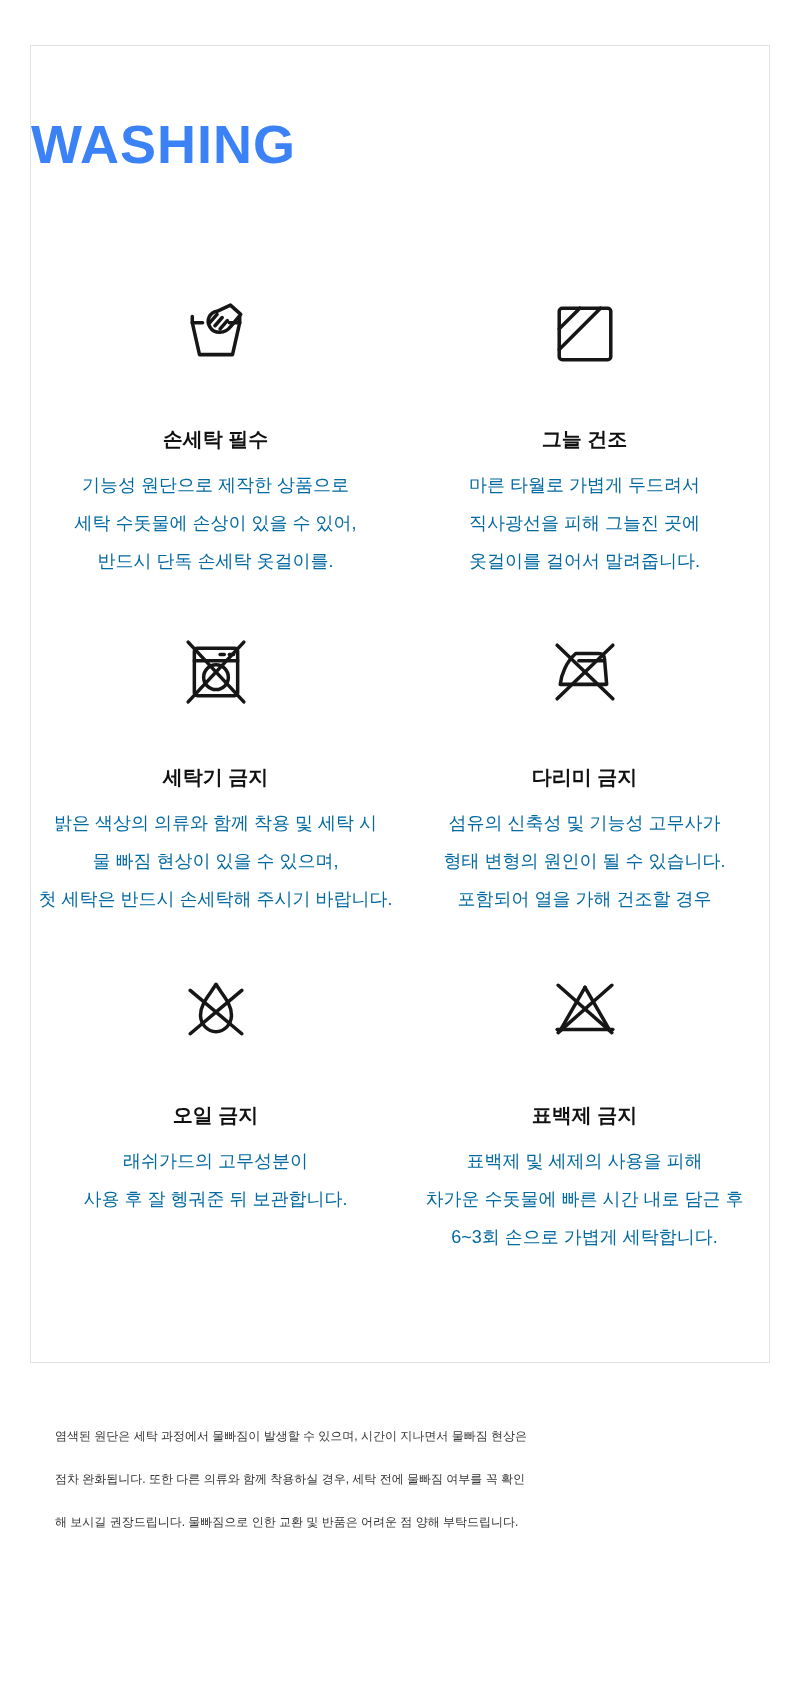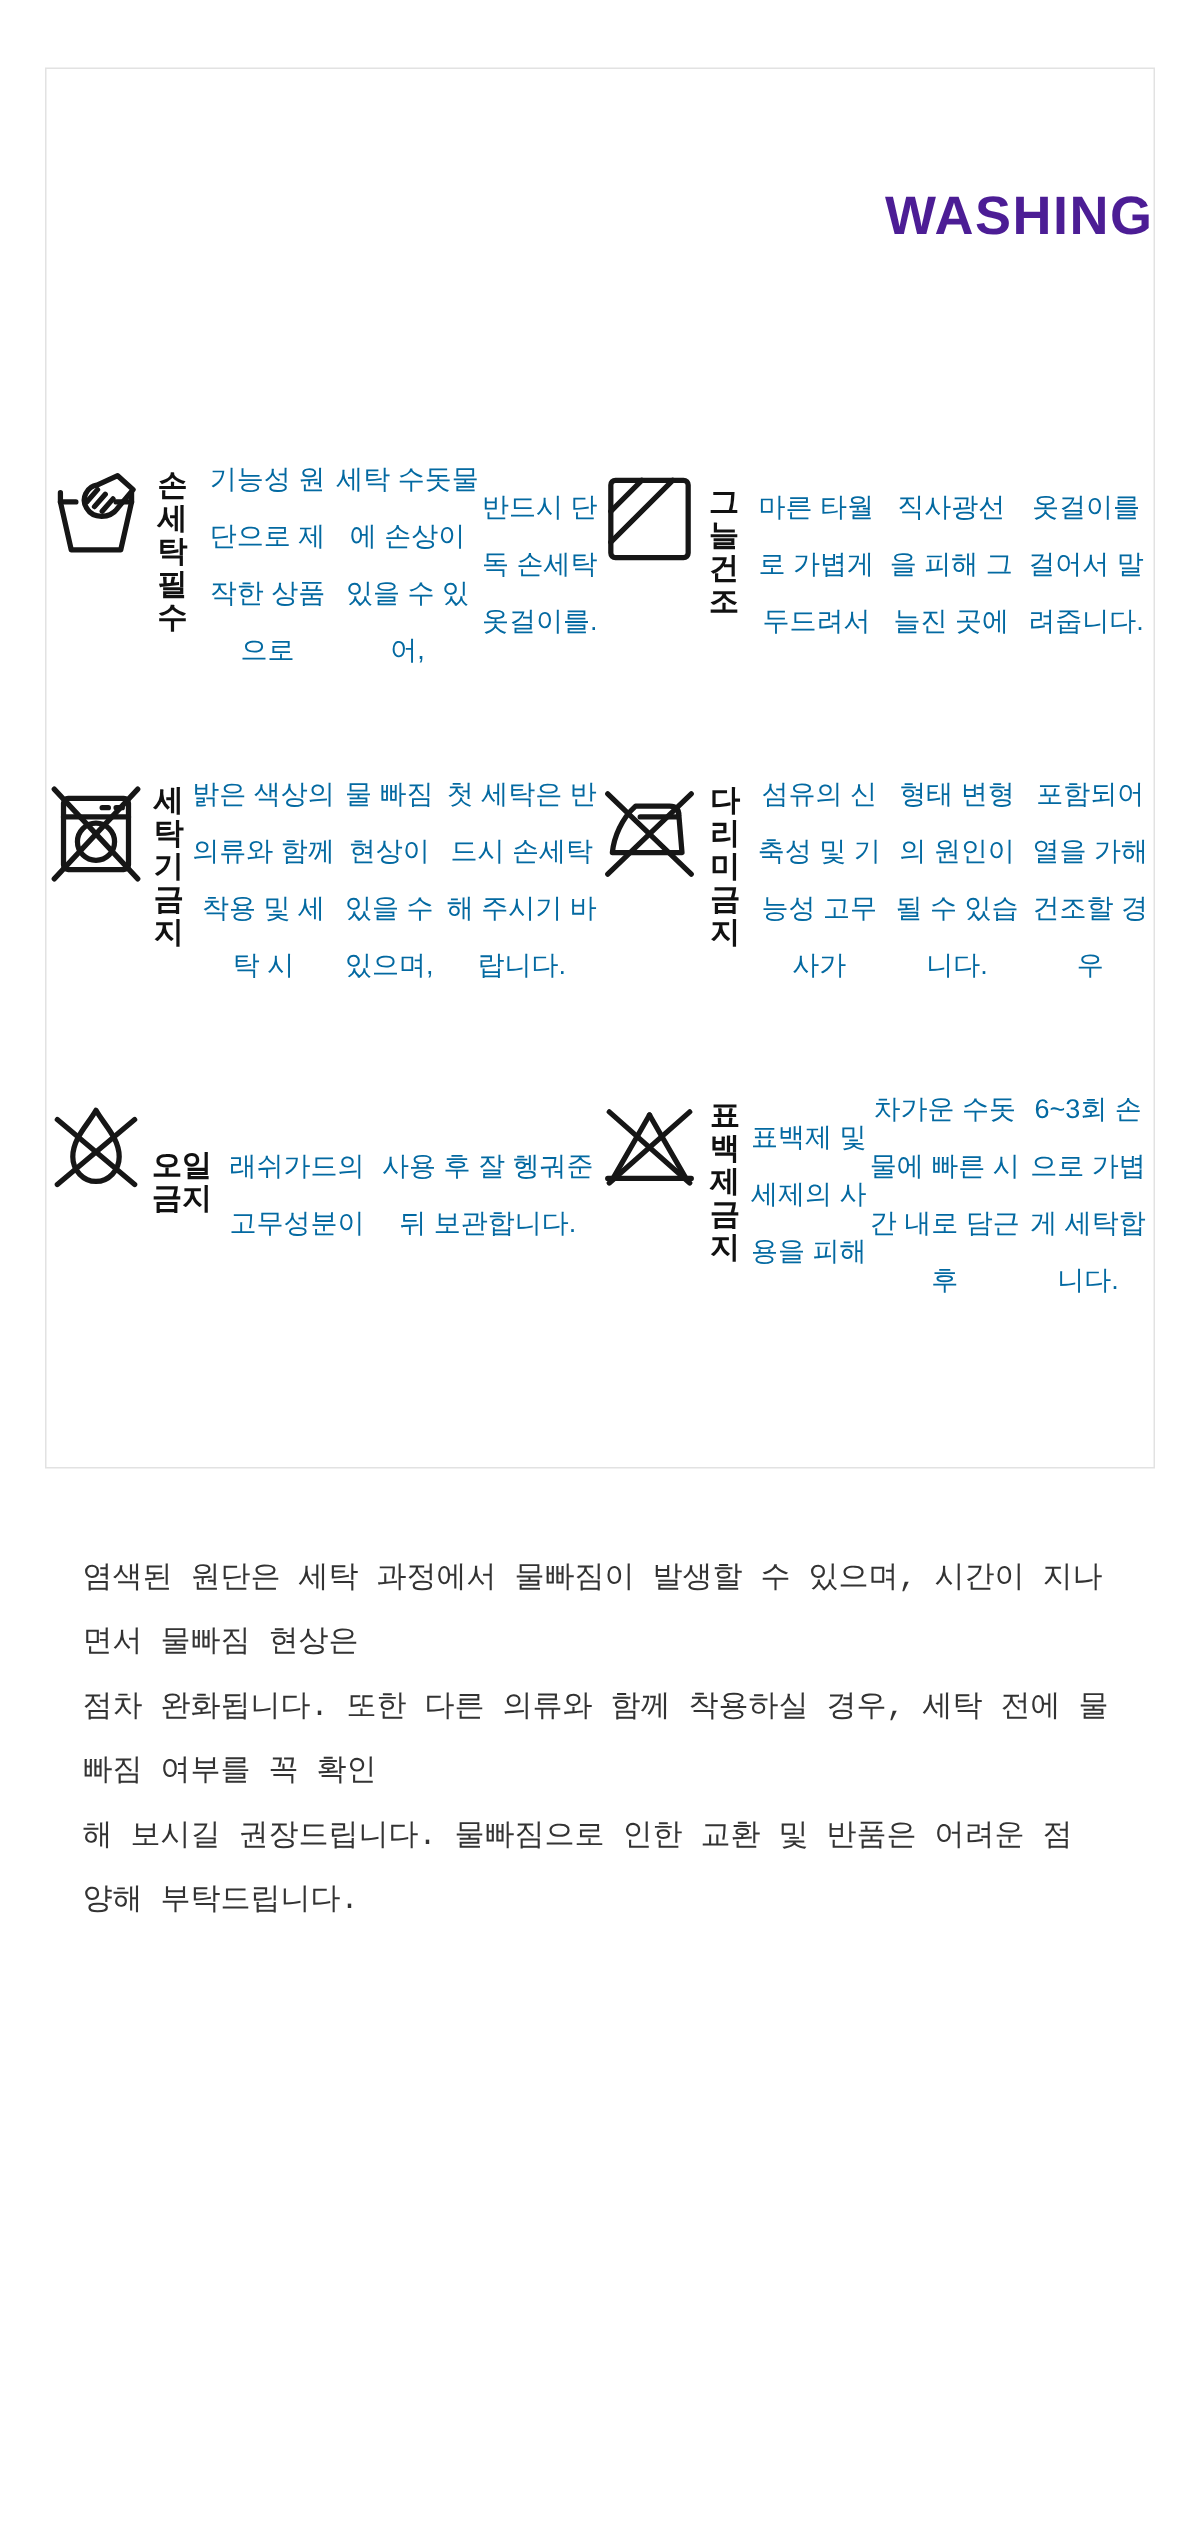--- a/index.html
+++ b/index.html
@@ -9,36 +9,36 @@
     font-family:"Liberation Sans","DejaVu Sans",sans-serif;
     color:#1b1b1b;
   }
   .care-card {
     margin:45px 30px 0 30px;
     border:1px solid #e2e2e2;
     background:#ffffff;
     padding:70px 0 106px 0;
   }
   .page-title {
-    text-align:right;
-    font-size:36px;
+    text-align:left;
+    font-size:54px;
     line-height:56px;
     font-weight:800;
     letter-spacing:1px;
-    color:#4c1d95;
+    color:#3b82f6;
   }
   .care-grid {
     display:grid;
     grid-template-columns:1fr 1fr;
     row-gap:58px;
     margin-top:128px;
   }
   .care-item {
     display:flex;
-    flex-direction:row;
+    flex-direction:column;
     align-items:center;
     text-align:center;
   }
   .icon-wrap {
     height:68px;
     display:flex;
     align-items:center;
     justify-content:center;
     margin-bottom:60px;
   }
@@ -56,25 +56,24 @@
   }
   .care-line {
     font-size:18px;
     line-height:38px;
     color:#0369a1;
   }
   .notice {
     padding:52px 54px 0 55px;
   }
   .notice-line {
-    font-size:20px;
+    font-size:12px;
     line-height:43px;
     color:#333333;
     text-align:left;
-    font-family:Liberation Mono, monospace;
   }
 </style>
 </head>
 <body>
 
 <main>
 
   <section class="care-card">
 
     <h1 class="page-title">WASHING</h1>

